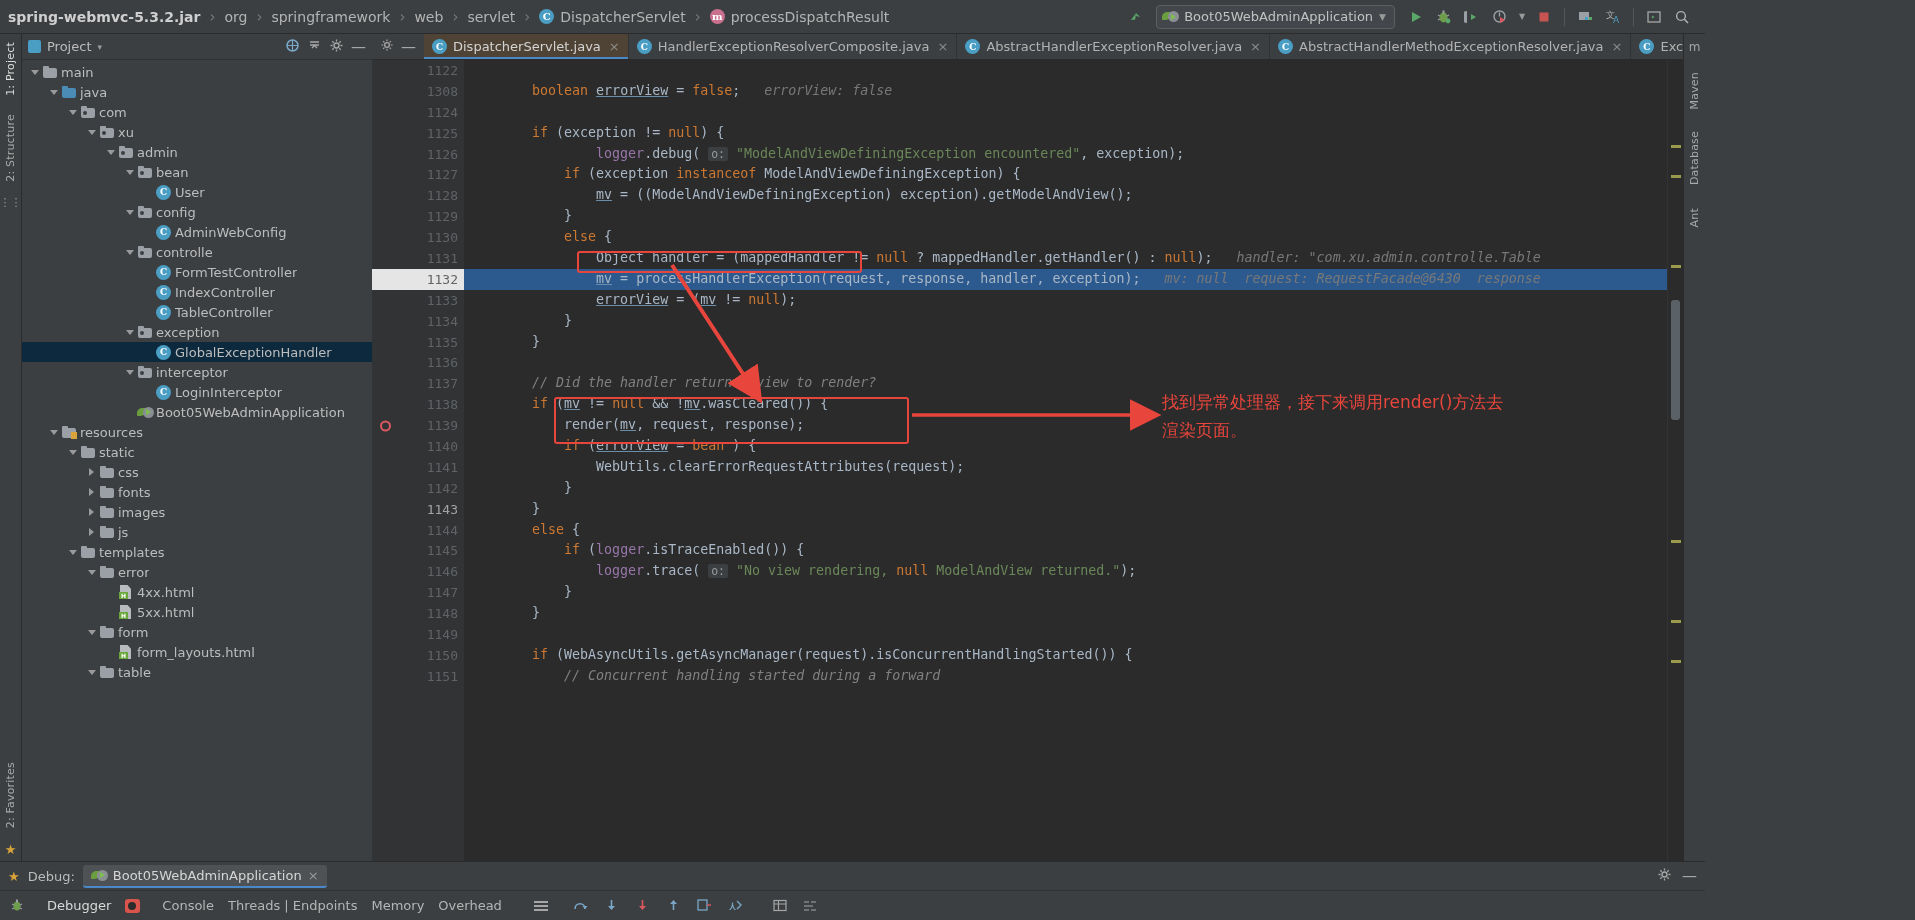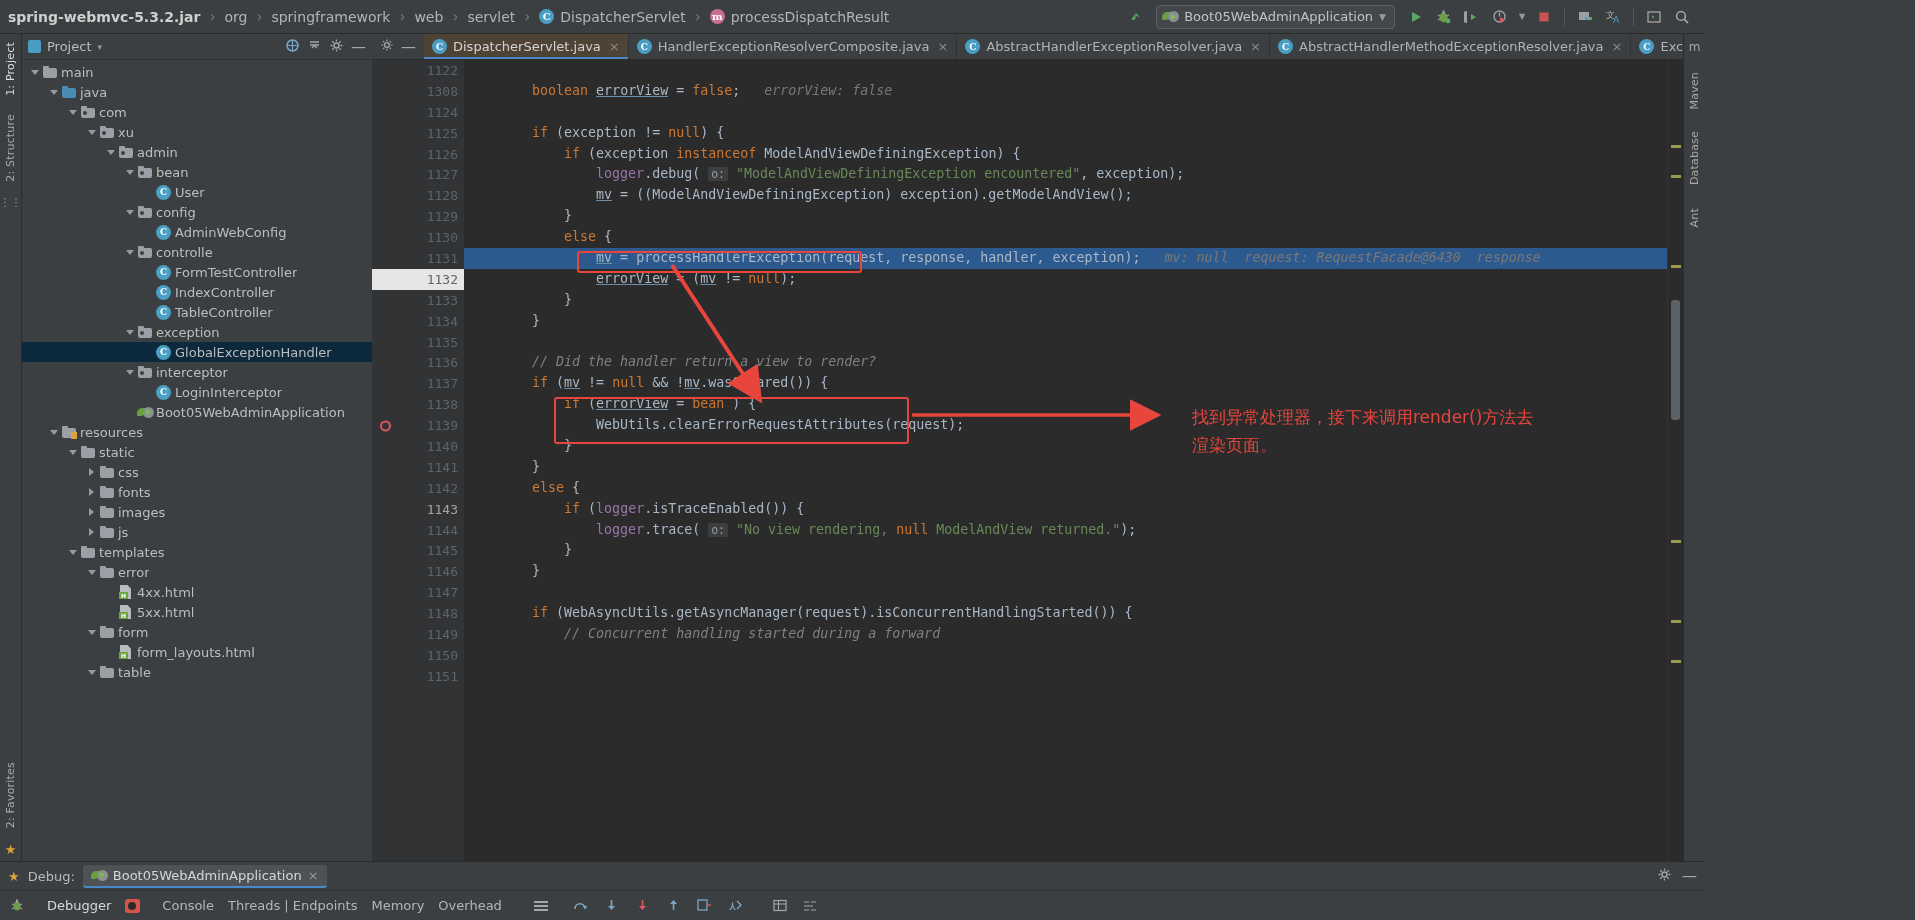--- a/index.html
+++ b/index.html
@@ -809,32 +809,34 @@
             </div>
             <div class="gline">
               <span>1151</span>
             </div>
           </div>
         <div class="codearea" id="codearea">
             <div class="cline"><span class="id">        </span></div>
             <div class="cline"><span class="id">        <span class="k">boolean</span> <span class="u id">errorView</span> = <span class="k">false</span>;<span class="hint">   errorView: false</span></span></div>
             <div class="cline"><span class="id">        </span></div>
             <div class="cline"><span class="id">        <span class="k">if</span> (exception != <span class="k">null</span>) {</span></div>
+            <div class="cline"><span class="id">                <span class="fld2">logger</span>.debug( <span class="hintlbl">o:</span> <span class="s">"ModelAndViewDefiningException encountered"</span>, exception);</span></div>
             <div class="cline"><span class="id">            <span class="k">if</span> (exception <span class="k">instanceof</span> ModelAndViewDefiningException) {</span></div>
-            <div class="cline"><span class="id">                <span class="fld2">logger</span>.debug( <span class="hintlbl">o:</span> <span class="s">"ModelAndViewDefiningException encountered"</span>, exception);</span></div>
             <div class="cline"><span class="id">                <span class="u id">mv</span> = ((ModelAndViewDefiningException) exception).getModelAndView();</span></div>
             <div class="cline"><span class="id">            }</span></div>
             <div class="cline"><span class="id">            <span class="k">else</span> {</span></div>
+            <div class="cline"><span class="id">                Object handler = (mappedHandler != <span class="k">null</span> ? mappedHandler.getHandler() : <span class="k">null</span>);<span class="hint">   handler: "com.xu.admin.controlle.Table</span></span></div>
             <div class="cline hl"><span class="id">                <span class="u id">mv</span> = processHandlerException(request, response, handler, exception);<span class="hint">   mv: null  request: RequestFacade@6430  response</span></span></div>
             <div class="cline"><span class="id">                <span class="u id">errorView</span> = (<span class="u id">mv</span> != <span class="k">null</span>);</span></div>
             <div class="cline"><span class="id">            }</span></div>
             <div class="cline"><span class="id">        }</span></div>
             <div class="cline"><span class="id">        </span></div>
             <div class="cline"><span class="cm">        // Did the handler return a view to render?</span></div>
             <div class="cline"><span class="id">        <span class="k">if</span> (<span class="u id">mv</span> != <span class="k">null</span> &amp;&amp; !<span class="u id">mv</span>.wasCleared()) {</span></div>
+            <div class="cline"><span class="id">            render(<span class="u id">mv</span>, request, response);</span></div>
             <div class="cline"><span class="id">            <span class="k">if</span> (<span class="u id">errorView</span> = <span class="k">bean</span> ) {</span></div>
             <div class="cline"><span class="id">                WebUtils.clearErrorRequestAttributes(request);</span></div>
             <div class="cline"><span class="id">            }</span></div>
             <div class="cline"><span class="id">        }</span></div>
             <div class="cline"><span class="id">        <span class="k">else</span> {</span></div>
             <div class="cline"><span class="id">            <span class="k">if</span> (<span class="fld2">logger</span>.isTraceEnabled()) {</span></div>
             <div class="cline"><span class="id">                <span class="fld2">logger</span>.trace( <span class="hintlbl">o:</span> <span class="s">"No view rendering, <span class="k">null</span> ModelAndView returned."</span>);</span></div>
             <div class="cline"><span class="id">            }</span></div>
             <div class="cline"><span class="id">        }</span></div>
             <div class="cline"><span class="id">        </span></div>
@@ -855,21 +857,21 @@
           <defs>
             <marker id="ah" markerWidth="9" markerHeight="9" refX="2" refY="4.5" orient="auto">
               <path d="M0,0 L9,4.5 L0,9 z" fill="#e8453c"></path>
             </marker>
           </defs>
           <path d="M 300 205 L 375 320" stroke="#e8453c" stroke-width="4" fill="none" marker-end="url(#ah)"></path>
           <path d="M 540 355 L 765 355" stroke="#e8453c" stroke-width="3.5" fill="none" marker-end="url(#ah)"></path>
         </svg>
         <div class="ov redbox" style="left:205px;top:191px;width:285px;height:22px;"></div>
         <div class="ov redbox" style="left:182px;top:337px;width:355px;height:47px;"></div>
-        <div class="ov cntext" style="left:790px;top:343px;margin-left:30px;"><span>找到异常处理器，接下来调用render()方法去</span><br><span>渲染页面。</span></div>
+        <div class="ov cntext" style="left:790px;top:328px;"><span>找到异常处理器，接下来调用render()方法去</span><br><span>渲染页面。</span></div>
       </div>
     </div>
 
     <div class="rrail">
       <span style="color:#a6a6a6;font-size:12px;">m</span>
       <span class="vtext">Maven</span>
       <span class="vtext">Database</span>
       <span class="vtext">Ant</span>
     </div>
   </div>

